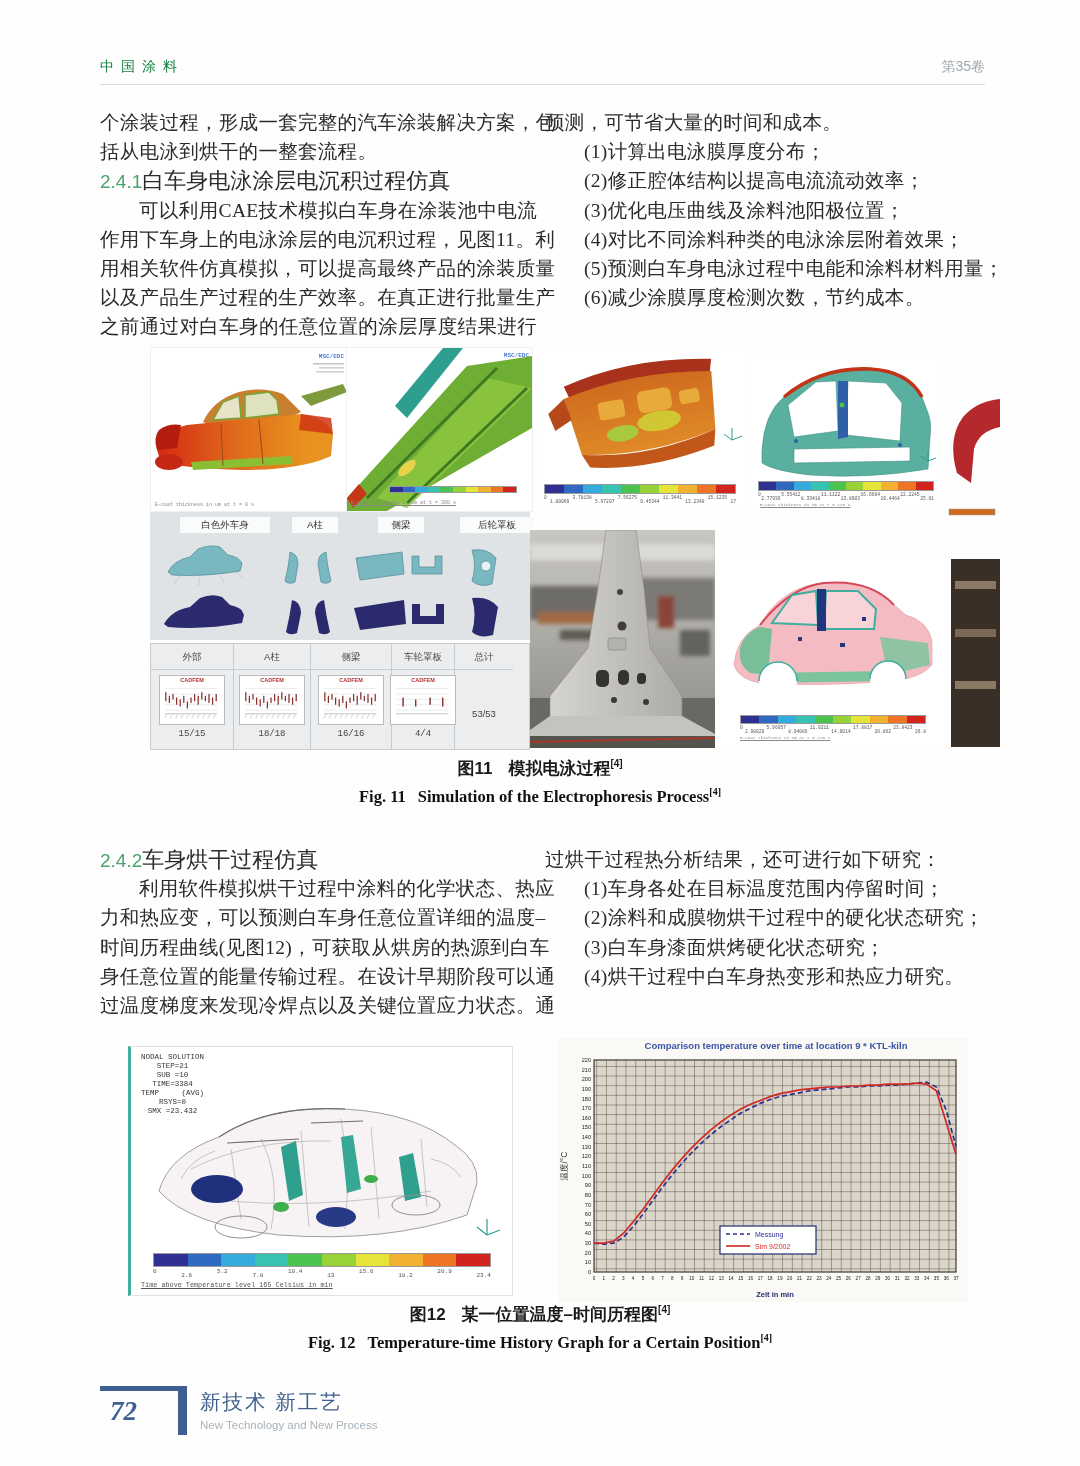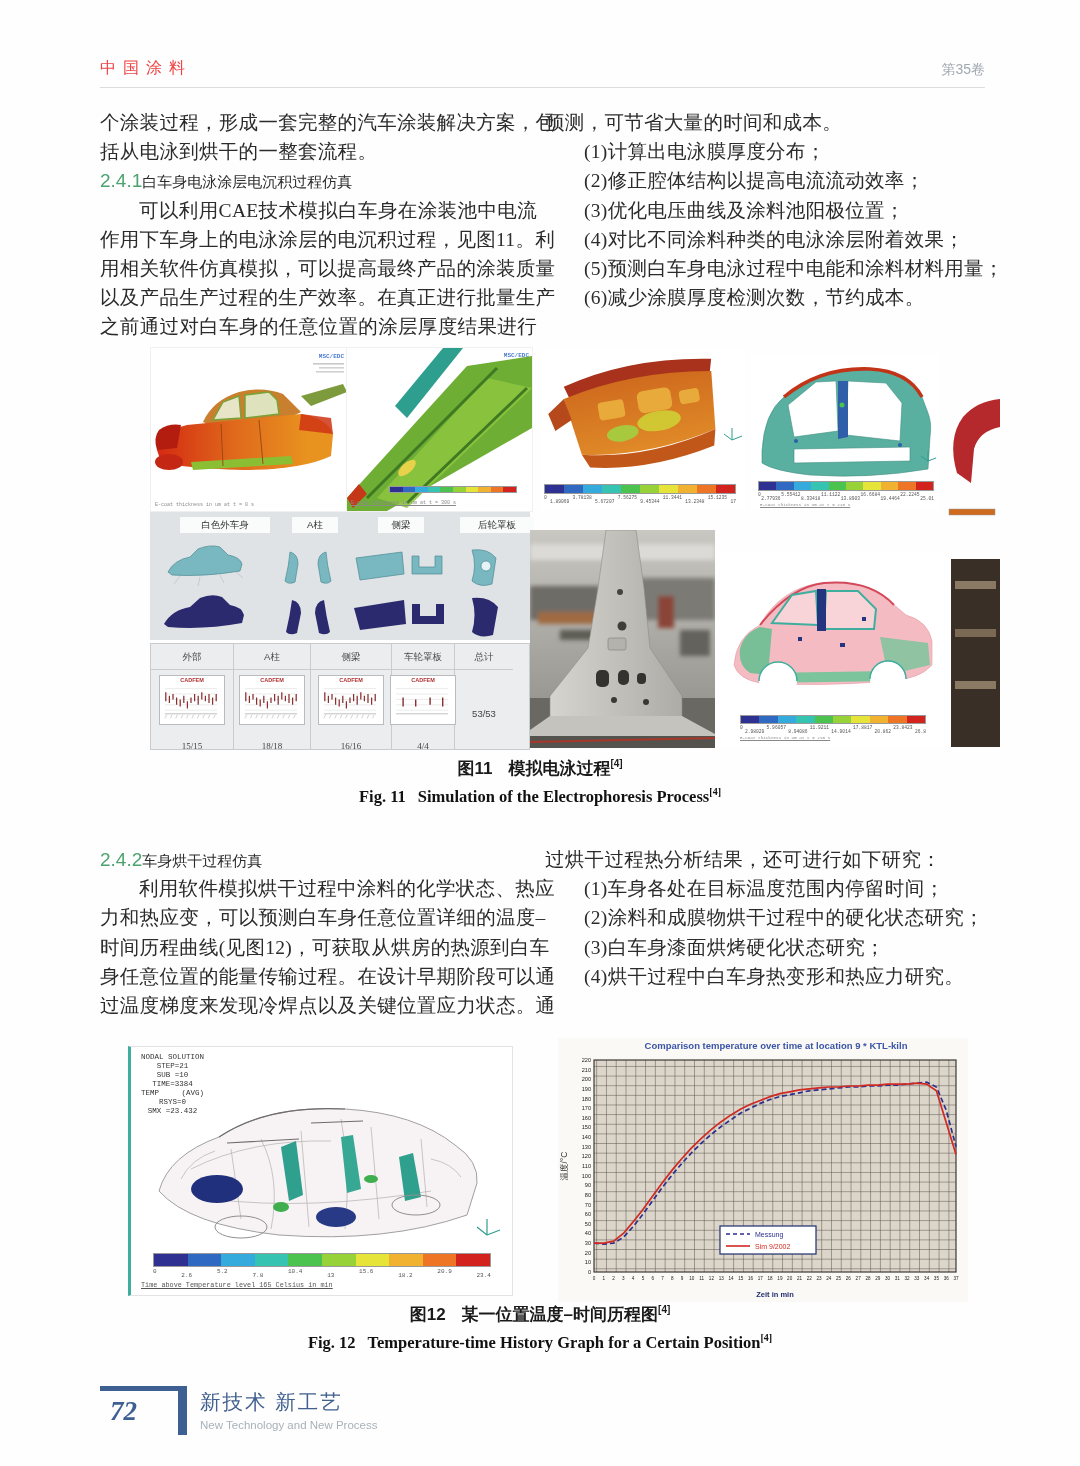--- a/index.html
+++ b/index.html
@@ -1,32 +1,32 @@
 <!DOCTYPE html>
 <html><head>
 <meta charset="utf-8">
 <style>
   html,body{margin:0;padding:0;background:#e9e9e9;}
   .page{position:relative;width:1080px;height:1466px;margin:0 auto;background:#fefefe;overflow:hidden;
         font-family:"Liberation Serif",serif;color:#2b2b2b;}
   
   .hdr{position:absolute;left:100px;top:58px;width:885px;display:flex;justify-content:space-between;
        align-items:flex-end;border-bottom:1px solid #d9dde0;padding-bottom:8px;}
-  .hdr .jt{font-family:"Liberation Sans",sans-serif;font-size:16px;color:#ef4444;letter-spacing:7px;}
+  .hdr .jt{font-family:"Liberation Sans",sans-serif;font-size:14px;color:#15803d;letter-spacing:7px;}
   .hdr .vol{font-family:"Liberation Sans",sans-serif;font-size:14px;color:#a0a8b0;}
   
   .col{position:absolute;font-size:19.5px;line-height:29.2px;}
   .colL{left:100px;width:437px;}
   .colR{left:545px;width:440px;}
   .ln{height:29.2px;text-align:justify;text-align-last:justify;white-space:nowrap;letter-spacing:.3px;}
   .ln.short{text-align-last:left;}
   .ln.ind{text-indent:39px;}
   .h2{height:29.2px;white-space:nowrap;}
   .h2 .num{color:#4ca36e;font-family:"Liberation Sans",sans-serif;font-size:19px;margin-right:0;}
-  .h2 .ttl{font-size:15px;color:#2b2b2b;margin-top:36px;}
+  .h2 .ttl{font-size:22px;color:#2b2b2b;margin-top:36px;}
   
   .figcap{position:absolute;left:0;width:1080px;text-align:center;}
   .figcap .zh{font-family:"Liberation Sans",sans-serif;font-weight:bold;font-size:17px;color:#1a1a1a;}
   .figcap .zh .gap{display:inline-block;width:16px;}
   .figcap .en{font-family:"Liberation Serif",serif;font-weight:bold;font-size:16.5px;color:#111;margin-top:6px;}
   .figcap .en .gap{display:inline-block;width:12px;}
   sup.rf{font-size:10px;}
   
   .fig11{position:absolute;left:140px;top:347px;width:860px;height:403px;}
   .panel{position:absolute;background:#fff;}
@@ -48,21 +48,21 @@
   
   .t11{position:absolute;left:10px;top:296px;width:380px;height:107px;background:#ebedee;border:1px solid #c8ccce;
        display:flex;box-sizing:border-box;}
   .t11 .tcol{border-right:1px solid #c8ccce;display:flex;flex-direction:column;align-items:center;}
   .t11 .tcol:last-child{border-right:none;}
   .t11 .th{height:26px;line-height:26px;font-family:"Liberation Sans",sans-serif;font-size:9.5px;color:#4a4a4a;
            width:100%;text-align:center;border-bottom:1px solid #c8ccce;box-sizing:border-box;}
   .cfbox{width:64px;height:48px;background:#fff;border:1px solid #b8bcbe;margin-top:5px;position:relative;}
   .cfbox .cft{position:absolute;top:1px;width:100%;text-align:center;font-family:"Liberation Sans",sans-serif;
               font-weight:bold;font-size:5.5px;color:#b03030;}
-  .cnt{font-family:Liberation Serif, serif;font-size:9px;color:#444;margin-top:16px;}
+  .cnt{font-family:Liberation Mono, monospace;font-size:9px;color:#444;margin-top:4px;}
   .total{font-family:"Liberation Sans",sans-serif;font-size:9.5px;color:#444;margin-top:38px;}
   
   .fig12{position:absolute;left:128px;top:1038px;width:840px;height:264px;}
   .f12L{position:absolute;left:0;top:8px;width:385px;height:250px;background:#fff;border:1px solid #e3e3e3;
         border-left:3px solid #3fae9e;box-sizing:border-box;}
   .nodal{position:absolute;left:10px;top:6px;font-family:"Liberation Mono",monospace;font-size:7.5px;
          line-height:9px;color:#333;white-space:pre;text-align:center;}
   .f12R{position:absolute;left:430px;top:0;width:410px;height:264px;background:#faf9f5;}
   .ytick{font-size:5.6px;fill:#222;font-family:"Liberation Sans",sans-serif;}
   .xtick{font-size:4.6px;fill:#222;font-family:"Liberation Sans",sans-serif;}

